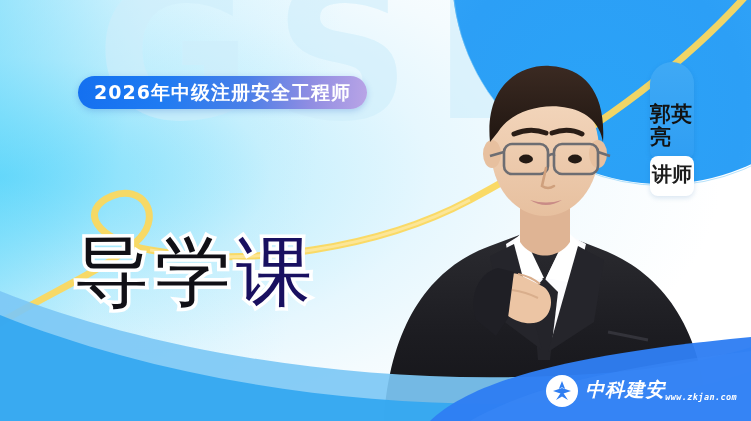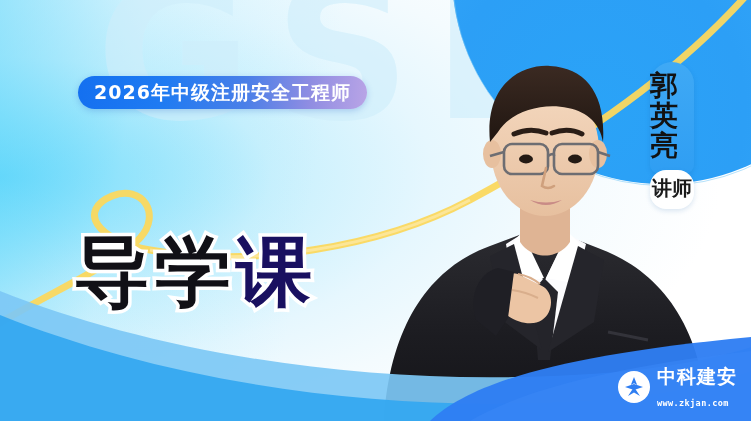--- a/index.html
+++ b/index.html
@@ -73,21 +73,21 @@
     position:absolute;left:74px;top:129px;
     font-size:84px;line-height:.95;font-weight:900;
     color:#111016;letter-spacing:6px;
     font-family:"DejaVu Sans","Liberation Sans",sans-serif;
     -webkit-text-stroke:7px #ffffff;
     paint-order:stroke fill;
     white-space:nowrap;
   }
   .title-sub{
     position:absolute;left:74px;top:236px;
-    font-size:76px;line-height:.95;font-weight:700;
+    font-size:76px;line-height:.95;font-weight:400;
     letter-spacing:5px;
     font-family:"DejaVu Sans","Liberation Sans",sans-serif;
     -webkit-text-stroke:7px #ffffff;
     paint-order:stroke fill;
     white-space:nowrap;
     color:#111016;
   }
   .title-sub .accent{color:#191060;}
 
   
@@ -98,27 +98,28 @@
   }
   .name-pill .nm{
     width:44px;
     background:linear-gradient(180deg,#3fa9f5 0%,#2f9ef3 100%);
     border-radius:22px 22px 10px 10px;
     padding:9px 0 12px;
     display:flex;flex-direction:column;align-items:center;
     box-shadow:0 2px 5px rgba(20,90,160,.18);
   }
   .name-pill .nm b{
-    color:#121212;font-size:28px;font-weight:700;line-height:1.08;
-    font-family:"DejaVu Sans","Liberation Sans",sans-serif;
+    color:#121212;font-size:21px;font-weight:700;line-height:1.08;
+    font-family:"DejaVu Sans","Liberation Sans",sans-serif;
+    margin-top:32px;
   }
   .name-pill .rl{
     width:44px;margin-top:-4px;
     background:#ffffff;
-    border-radius:16px;
+    border-radius:8px;
     padding:8px 0 10px;
     display:flex;flex-direction:column;align-items:center;
     box-shadow:0 2px 5px rgba(20,90,160,.15);
   }
   .name-pill .rl b{
     color:#1b1b1b;font-size:20px;font-weight:700;line-height:1.08;
     font-family:"DejaVu Sans","Liberation Sans",sans-serif;
   }
 
   
@@ -128,21 +129,21 @@
   .logo{
     position:absolute;right:14px;bottom:14px;
     display:flex;align-items:center;gap:7px;
   }
   .logo-mark{
     width:32px;height:32px;border-radius:50%;
     background:#ffffff;
     display:flex;align-items:center;justify-content:center;
     flex:0 0 auto;
   }
-  .logo-text{display:flex;flex-direction:column;line-height:1;}
+  .logo-text{display:flex;flex-direction:row;line-height:1;font-style:italic;}
   .logo-cn{
     color:#ffffff;font-size:19px;font-weight:900;letter-spacing:1px;
     font-family:"DejaVu Sans","Liberation Sans",sans-serif;
   }
   .logo-url{
     color:#ffffff;font-size:8.5px;font-weight:700;letter-spacing:.4px;
     margin-top:13px;
     font-family:"DejaVu Sans Mono","Liberation Mono",monospace;
   }
 </style>

